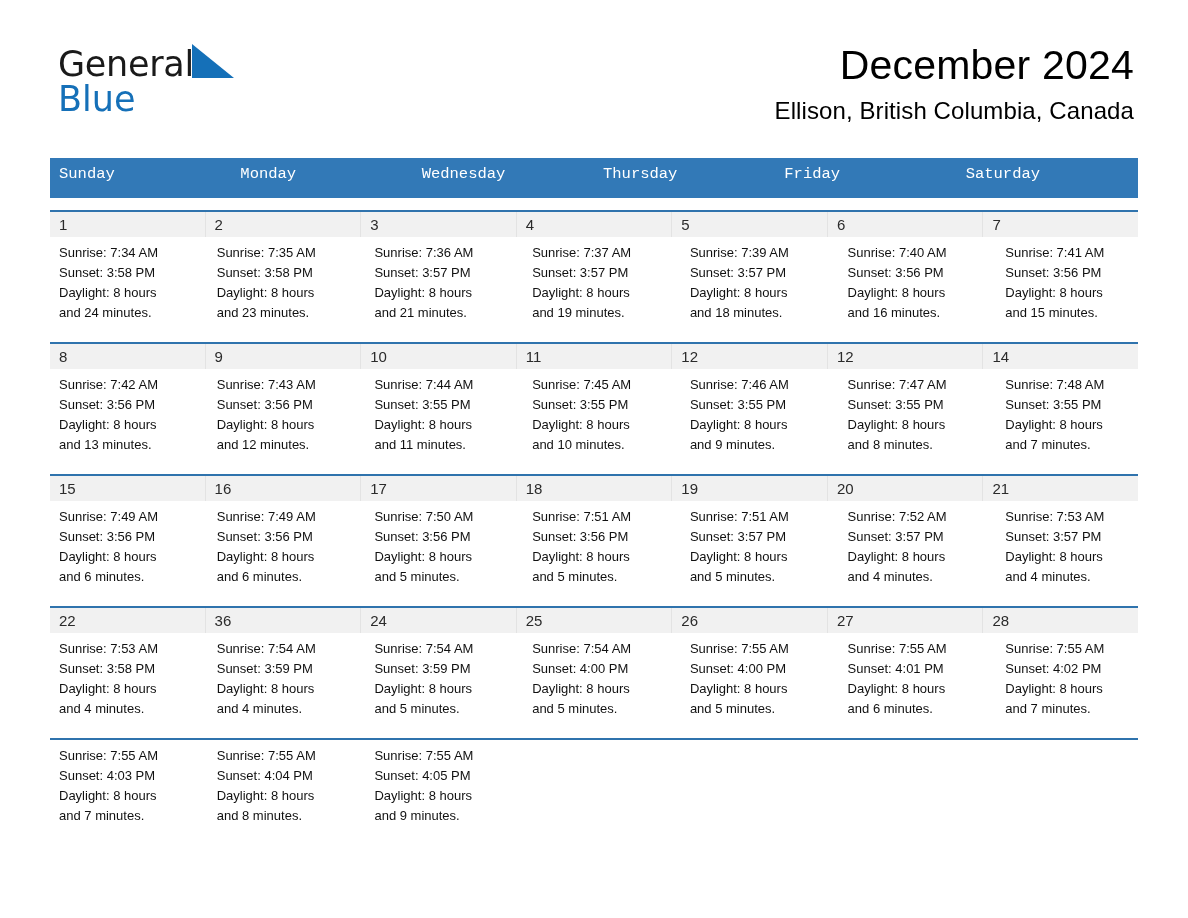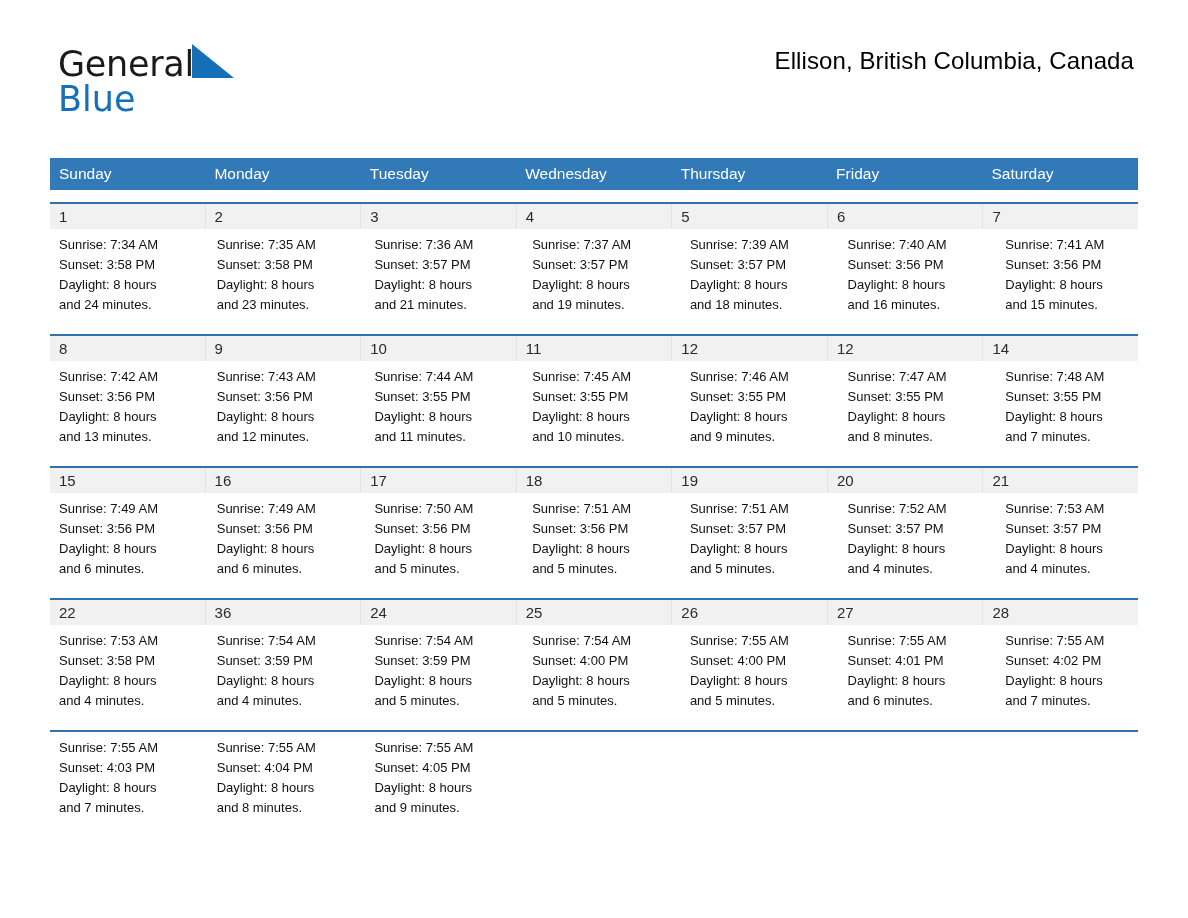--- a/index.html
+++ b/index.html
@@ -92,21 +92,22 @@
   .calendar {
     position: absolute;
     left: 50px;
     top: 158px;
     width: 1088px;
   }
 
   .weekday-row {
     display: flex;
     background: #3279b7;
-    height: 32px;
+    height: 40px;
+    font-family: Liberation Mono, monospace;
   }
   .weekday {
     flex: 1 1 0;
     color: #ffffff;
     font-size: 15.5px;
     line-height: 32px;
     padding-left: 9px;
     box-sizing: border-box;
     white-space: nowrap;
   }
@@ -167,31 +168,31 @@
   <div class="header">
 
     <div class="logo">
       <div class="logo-row1">
         <span class="logo-general">General</span><span class="logo-tri"></span>
       </div>
       <div class="logo-row2">Blue</div>
     </div>
 
     <div class="title-block">
+      <div class="cal-title">December 2024</div>
       <div class="cal-subtitle">Ellison, British Columbia, Canada</div>
     </div>
 
   </div>
 
   <div class="calendar">
 
     <div class="weekday-row">
       <div class="weekday">Sunday</div>
       <div class="weekday">Monday</div>
-      <div class="weekday">Tuesday</div>
       <div class="weekday">Wednesday</div>
       <div class="weekday">Thursday</div>
       <div class="weekday">Friday</div>
       <div class="weekday">Saturday</div>
     </div>
 
     <div class="week">
       <div class="numbers-row">
         <div class="num-cell">1</div>
         <div class="num-cell">2</div>

